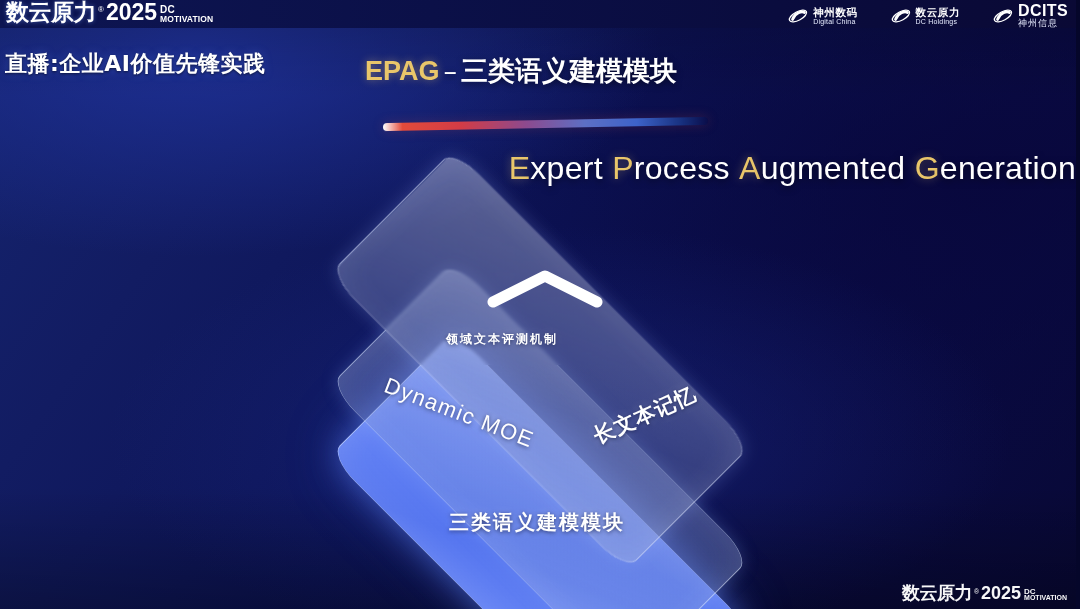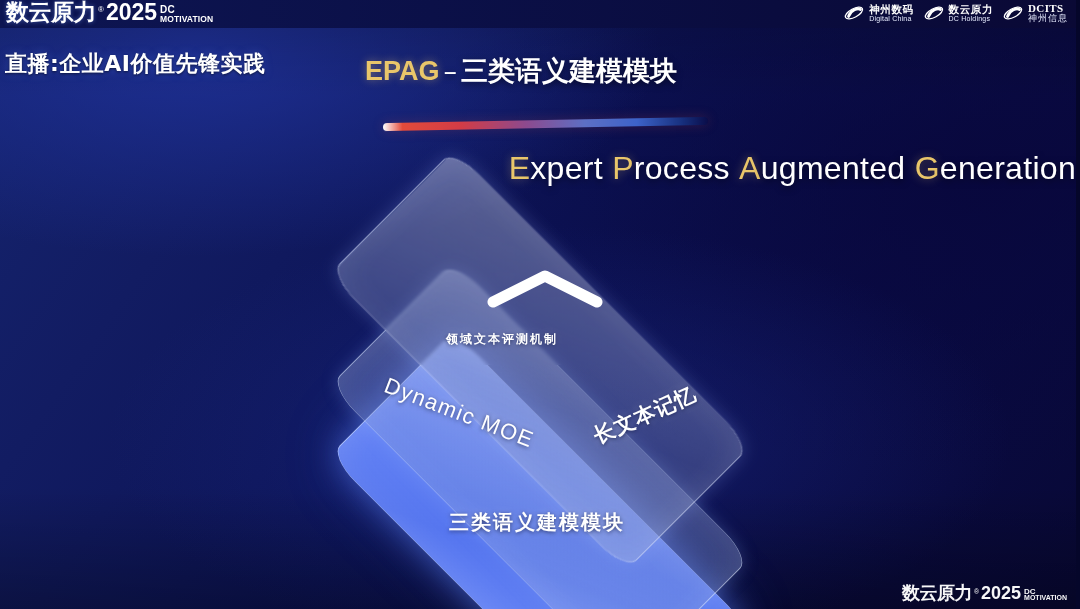--- a/index.html
+++ b/index.html
@@ -55,27 +55,27 @@
   
   .live-strap{
     position:absolute; left:5px; top:49px; z-index:34;
     font-size:22px; font-weight:bold; color:#ffffff; white-space:nowrap;
     font-family:"DejaVu Sans","Liberation Sans",sans-serif;
     letter-spacing:0.5px;
     text-shadow:0 1px 3px rgba(0,0,0,.6), 0 0 10px rgba(90,130,255,.35);
   }
 
   
-  .logos{ position:absolute; right:8px; top:3px; display:flex; gap:9px; z-index:34; }
+  .logos{ position:absolute; right:8px; top:3px; display:flex; gap:32px; z-index:34; }
   .logo{ display:flex; align-items:center; gap:4px; }
   .logo .swoosh{ width:22px; height:20px; flex:0 0 22px; }
   .logo .txt{ display:flex; flex-direction:column; line-height:1.02; }
   .logo .t1{ font-size:10.5px; font-weight:bold; color:#fff; letter-spacing:.6px; white-space:nowrap;
              font-family:"DejaVu Sans","Liberation Sans",sans-serif; }
-  .logo .t1.lat{ font-size:11px; letter-spacing:.4px; font-family:Liberation Serif, serif;}
+  .logo .t1.lat{ font-size:16px; letter-spacing:.4px; font-family:Liberation Sans, sans-serif;}
   .logo .t2{ font-size:7px; font-weight:normal; color:#e7ecff; letter-spacing:.2px; white-space:nowrap;
              font-family:"Liberation Sans",sans-serif;}
   .logo .t2.cn{ font-size:9px; font-family:"DejaVu Sans",sans-serif; letter-spacing:1px;}
 
   
   .headline{
     position:absolute; left:330px; top:53px; z-index:25; white-space:nowrap;
     font-size:27px; font-weight:bold;
     font-family:"DejaVu Sans","Liberation Sans",sans-serif;
     color:#ffffff;

